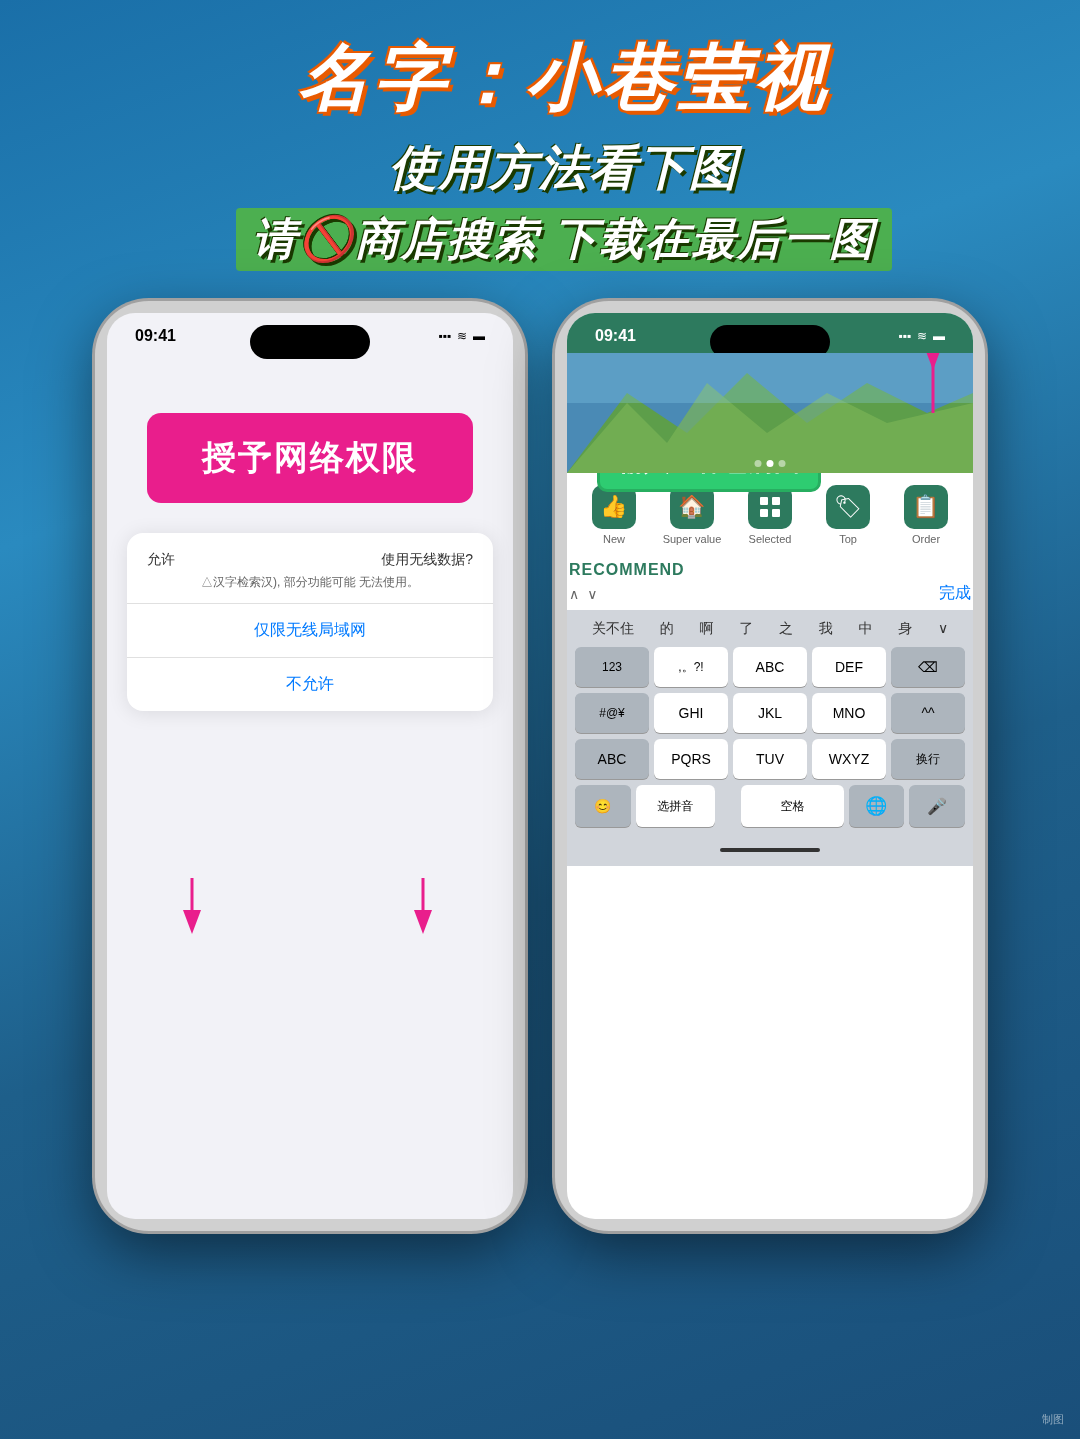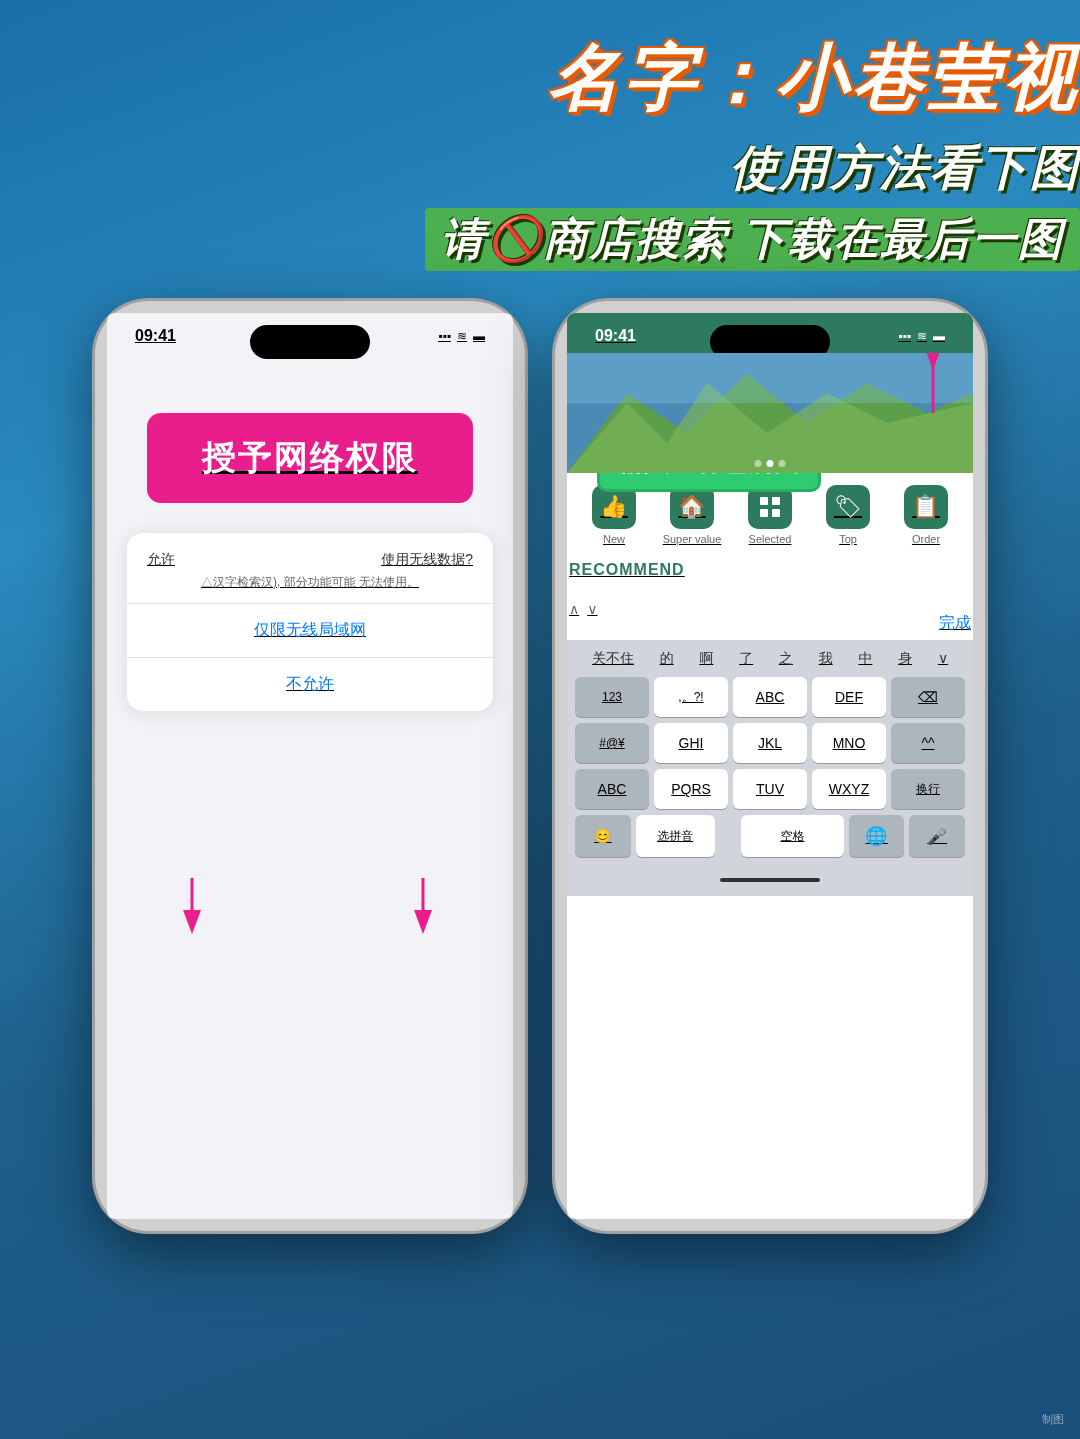--- a/index.html
+++ b/index.html
@@ -7,21 +7,21 @@
       width: 1080px;
       height: 1439px;
       overflow: hidden;
       background: linear-gradient(160deg, #1a6fa8 0%, #2a8abf 30%, #1e5f8a 60%, #1a4f7a 100%);
       font-family: -apple-system, 'PingFang SC', 'Microsoft YaHei', sans-serif;
       position: relative;
     }
 
     
     .header-section {
-      text-align: right;
+      text-align: center;
       padding-top: 30px;
       padding-left: 48px;
     }
     .title-text {
       font-size: 72px;
       font-weight: 900;
       color: #fff;
       text-shadow: 4px 4px 0 #e85a00, -2px -2px 0 #e85a00, 2px -2px 0 #e85a00, -2px 2px 0 #e85a00;
       font-style: italic;
       letter-spacing: 4px;
@@ -66,24 +66,23 @@
       background: #d0d0d0;
       border-radius: 54px;
       padding: 12px;
       box-shadow: 0 0 0 3px #a0a0a0, 0 20px 60px rgba(0,0,0,0.5);
       position: relative;
     }
     .phone-screen {
       width: 100%;
       height: 100%;
       background: #f2f2f7;
-      border-radius: 8px;
+      border-radius: 28px;
       overflow: hidden;
       position: relative;
-      text-decoration: underline;
     }
 
     
     .status-bar {
       display: flex;
       justify-content: space-between;
       align-items: center;
       padding: 14px 28px 8px;
       background: transparent;
     }
@@ -274,21 +273,21 @@
       color: #2d7a5e;
       letter-spacing: 1px;
     }
     .recommend-controls {
       display: flex;
       align-items: center;
       justify-content: space-between;
       margin-top: 4px;
     }
     .chevrons { display: flex; gap: 8px; font-size: 14px; color: #666; }
-    .done-btn { color: #007aff; font-size: 16px; font-weight: 500; margin-top: 30px; }
+    .done-btn { color: #007aff; font-size: 16px; font-weight: 500; }
 
     
     .keyboard-area {
       background: #d1d5db;
       padding: 6px 4px;
     }
     .quick-words {
       display: flex;
       justify-content: space-around;
       padding: 4px 8px 6px;

